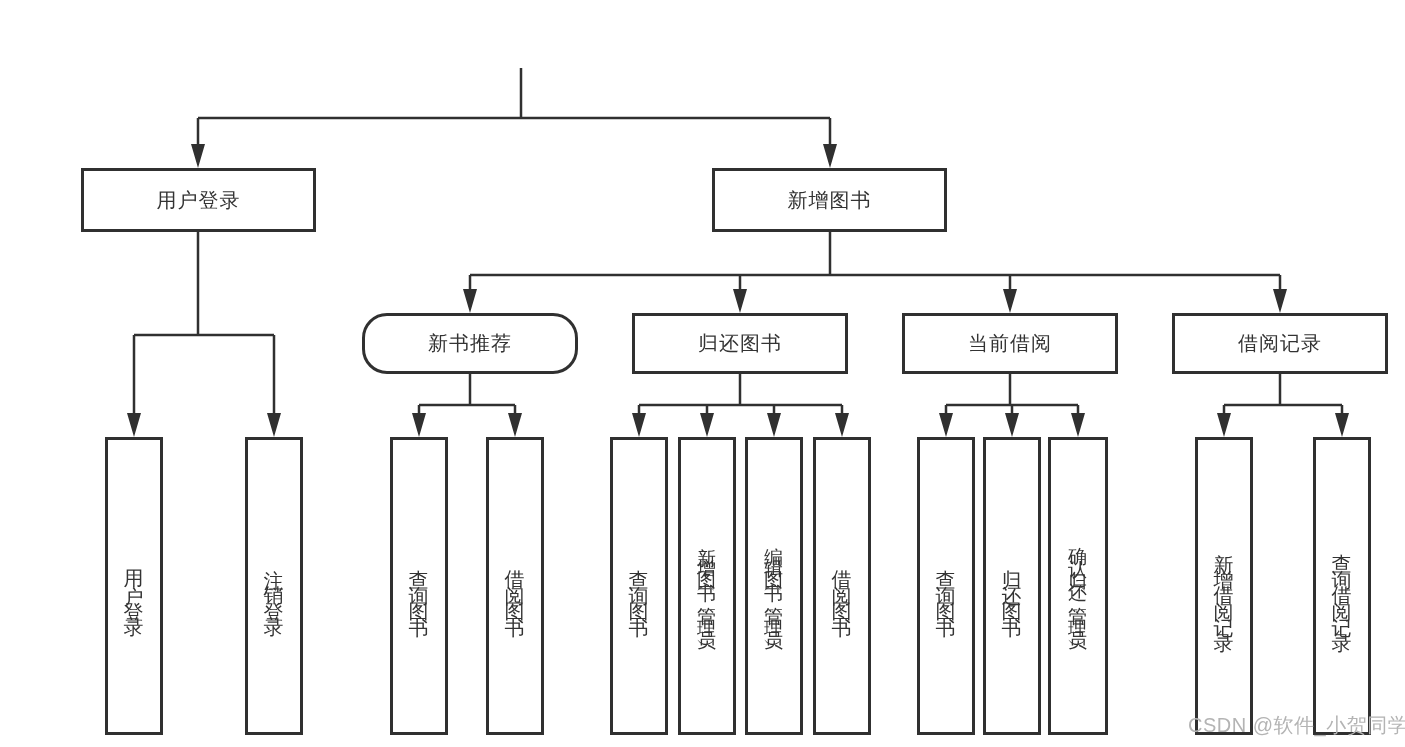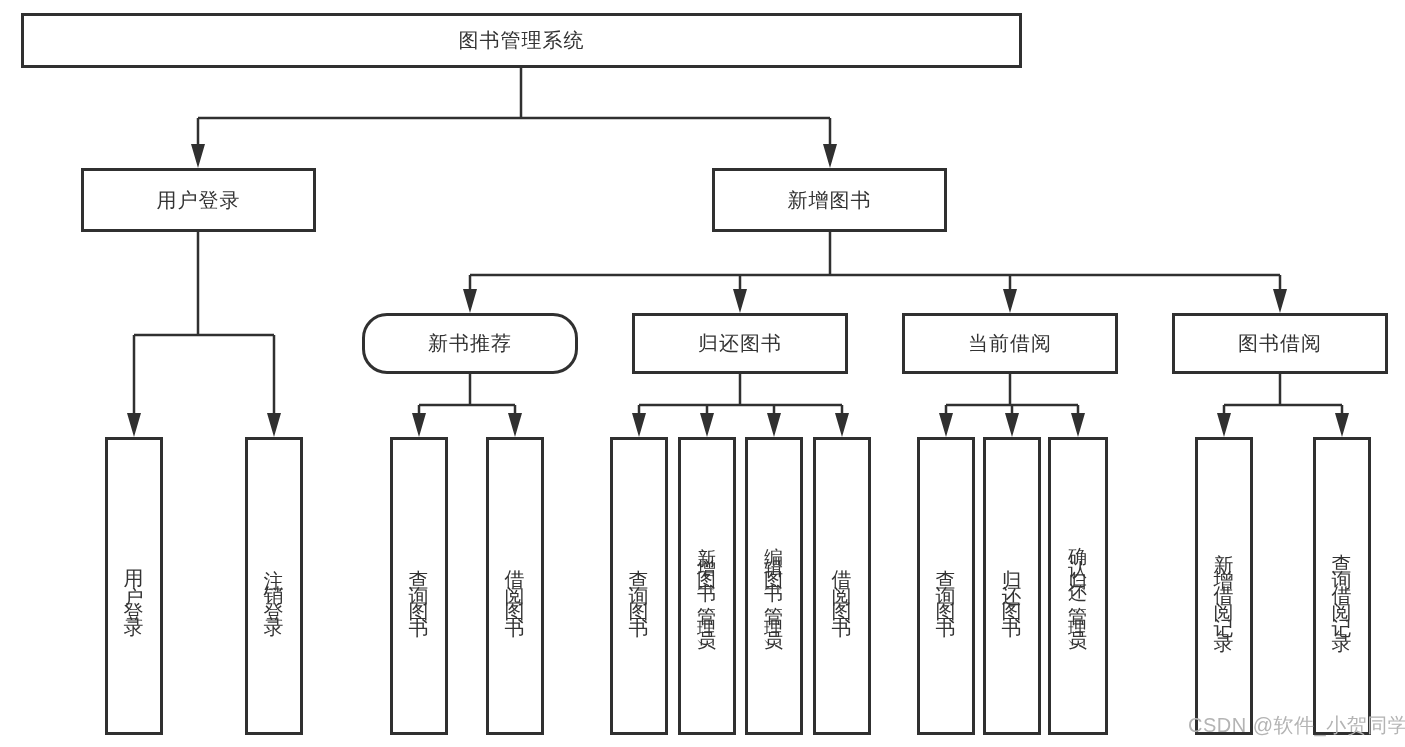--- a/index.html
+++ b/index.html
@@ -70,42 +70,39 @@
         M767 413 L781 413 L774 437 Z
         M835 413 L849 413 L842 437 Z
         M939 413 L953 413 L946 437 Z
         M1005 413 L1019 413 L1012 437 Z
         M1071 413 L1085 413 L1078 437 Z
         M1217 413 L1231 413 L1224 437 Z
         M1335 413 L1349 413 L1342 437 Z"></path>
     </g>
   </svg>
 
-  <div class="box" style="left:21px;top:13px;width:1001px;height:55px;">
-    <span class="hlabel">图书管理系统</span>
-  </div>
 
   <div class="box" style="left:81px;top:168px;width:235px;height:64px;">
     <span class="hlabel">用户登录</span>
   </div>
   <div class="box" style="left:712px;top:168px;width:235px;height:64px;">
     <span class="hlabel">新增图书</span>
   </div>
 
   <div class="box" style="left:362px;top:313px;width:216px;height:61px;border-radius:25px;">
     <span class="hlabel">新书推荐</span>
   </div>
   <div class="box" style="left:632px;top:313px;width:216px;height:61px;">
     <span class="hlabel">归还图书</span>
   </div>
   <div class="box" style="left:902px;top:313px;width:216px;height:61px;">
     <span class="hlabel">当前借阅</span>
   </div>
   <div class="box" style="left:1172px;top:313px;width:216px;height:61px;">
-    <span class="hlabel">图书借阅</span>
+    <span class="hlabel">借阅记录</span>
   </div>
 
   <div class="box" style="left:105px;top:437px;width:58px;height:298px;">
     <span class="vlabel">用户登录</span>
   </div>
   <div class="box" style="left:245px;top:437px;width:58px;height:298px;">
     <span class="vlabel">注销登录</span>
   </div>
 
   <div class="box" style="left:390px;top:437px;width:58px;height:298px;">

